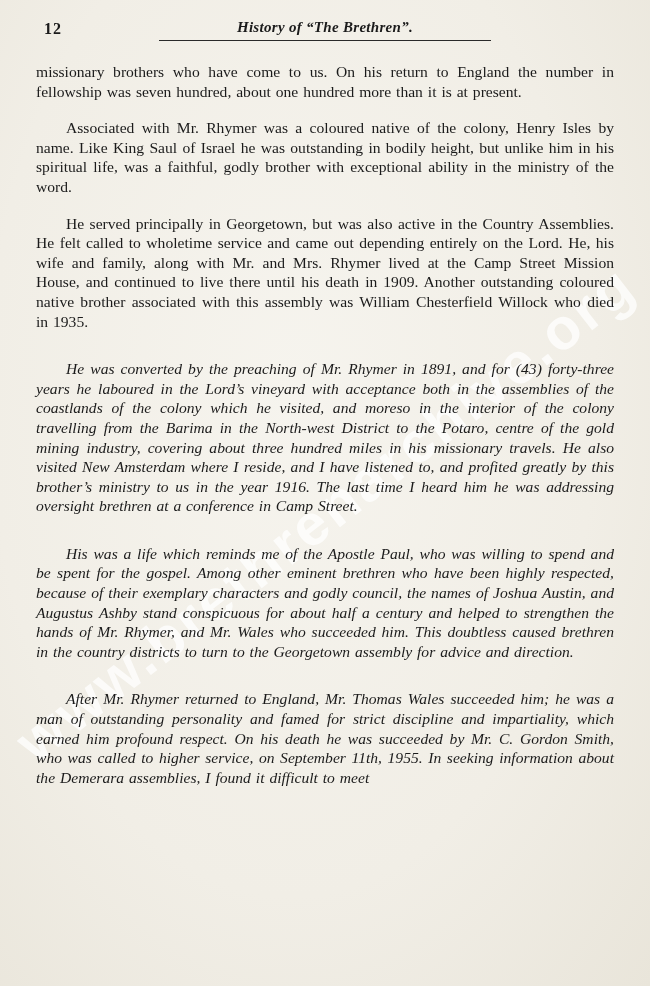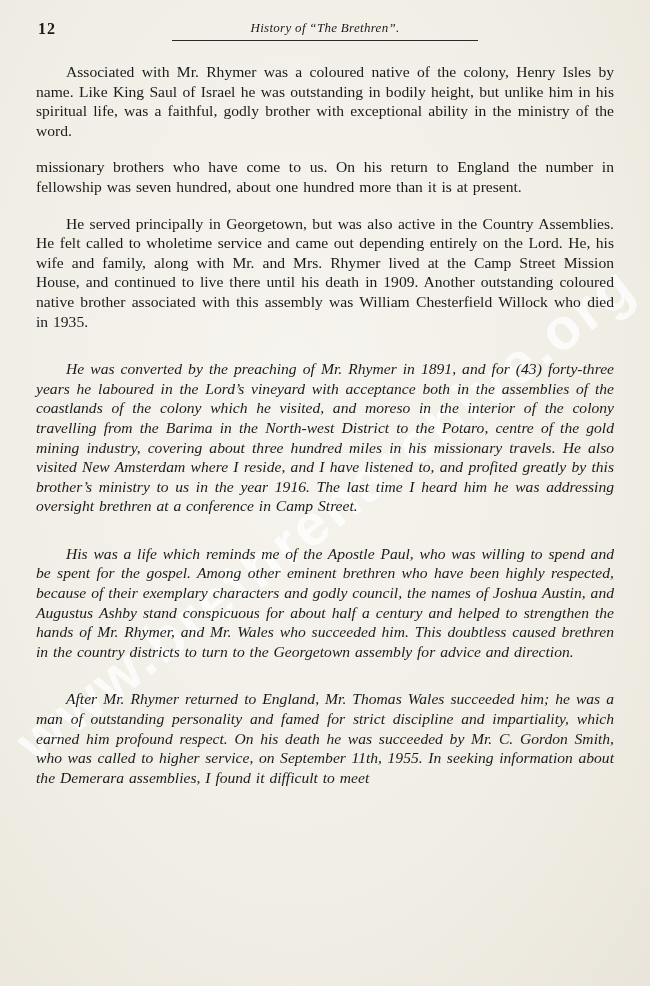--- a/index.html
+++ b/index.html
@@ -36,31 +36,31 @@
     user-select: none;
   }
   .page-header {
     position: relative;
     height: 34px;
     text-align: center;
     margin-bottom: 10px;
   }
   .page-number {
     position: absolute;
-    left: 2px;
+    left: 8px;
     top: 2px;
     font-size: 16px;
     font-weight: bold;
     letter-spacing: 1px;
   }
   .running-title {
     display: inline-block;
     font-style: italic;
-    font-weight: normal;
-    font-size: 13px;
+    font-weight: bold;
+    font-size: 15px;
     padding: 0 78px 4px 78px;
     border-bottom: 1.5px solid #2a2a2a;
     letter-spacing: 0.3px;
   }
   .body-text {
     position: relative;
     z-index: 1;
   }
   .para {
     margin: 0;
@@ -88,21 +88,21 @@
 <div class="page">
 
   <div class="watermark">www.brethrenarchive.org</div>
 
   <header class="page-header">
     <span class="page-number">12</span>
     <span class="running-title">History of “The Brethren”.</span>
   </header>
 
   <main class="body-text">
+    <p class="para no-indent">missionary brothers who have come to us.  On his return to England the number in fellowship was seven hundred, about one hundred more than it is at present.</p>
     <p class="para">Associated with Mr. Rhymer was a coloured native of the colony, Henry Isles by name.  Like King Saul of Israel he was outstanding in bodily height, but unlike him in his spiritual life, was a faithful, godly brother with exceptional ability in the ministry of the word.</p>
-    <p class="para no-indent">missionary brothers who have come to us.  On his return to England the number in fellowship was seven hundred, about one hundred more than it is at present.</p>
     <p class="para">He served principally in Georgetown, but was also active in the Country Assemblies.  He felt called to wholetime service and came out depending entirely on the Lord.  He, his wife and family, along with Mr. and Mrs. Rhymer lived at the Camp Street Mission House, and continued to live there until his death in 1909.  Another outstanding coloured native brother associated with this assembly was William Chesterfield Willock who died in 1935.</p>
     <p class="para big-gap">He was converted by the preaching of Mr. Rhymer in 1891, and for (43) forty-three years he laboured in the Lord’s vineyard with acceptance both in the assemblies of the coastlands of the colony which he visited, and moreso in the interior of the colony travelling from the Barima in the North-west District to the Potaro, centre of the gold mining industry, covering about three hundred miles in his missionary travels.  He also visited New Amsterdam where I reside, and I have listened to, and profited greatly by this brother’s ministry to us in the year 1916.  The last time I heard him he was addressing oversight brethren at a conference in Camp Street.</p>
     <p class="para big-gap">His was a life which reminds me of the Apostle Paul, who was willing to spend and be spent for the gospel.  Among other eminent brethren who have been highly respected, because of their exemplary characters and godly council, the names of Joshua Austin, and Augustus Ashby stand conspicuous for about half a century and helped to strengthen the hands of Mr. Rhymer, and Mr. Wales who succeeded him.  This doubtless caused brethren in the country districts to turn to the Georgetown assembly for advice and direction.</p>
     <p class="para big-gap">After Mr. Rhymer returned to England, Mr. Thomas Wales succeeded him; he was a man of outstanding personality and famed for strict discipline and impartiality, which earned him profound respect.  On his death he was succeeded by Mr. C. Gordon Smith, who was called to higher service, on September 11th, 1955.  In seeking information about the Demerara assemblies, I found it difficult to meet</p>
   </main>
 
 </div>
 
 </body></html>

